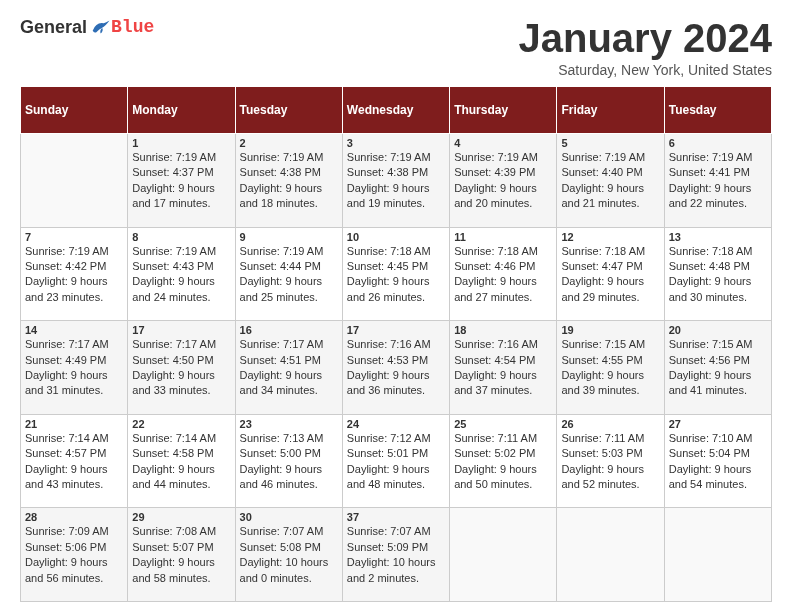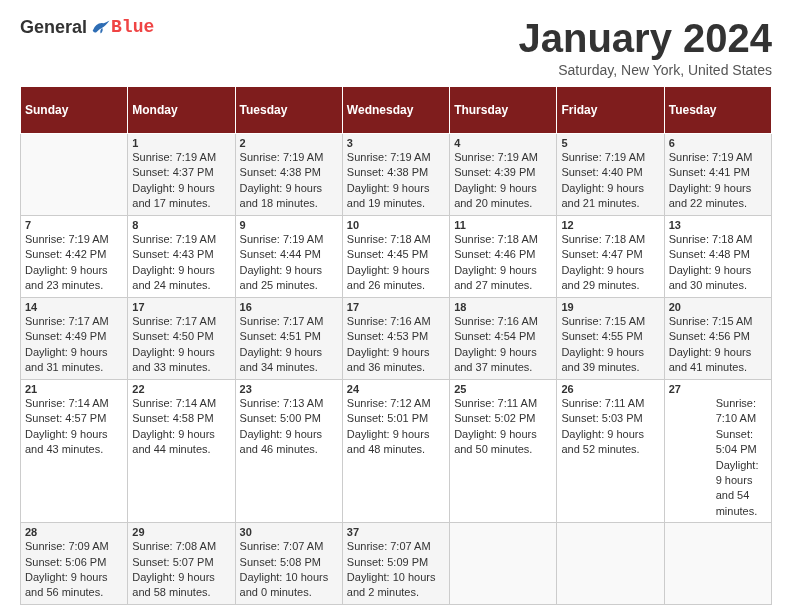--- a/index.html
+++ b/index.html
@@ -295,21 +295,21 @@
 Daylight: 9 hours and 50 minutes.</div>
           </td>
           <td>
             <span class="day-number">26</span>
             <div class="cell-info" style="white-space: pre-line;">Sunrise: 7:11 AM
 Sunset: 5:03 PM
 Daylight: 9 hours and 52 minutes.</div>
           </td>
           <td>
             <span class="day-number">27</span>
-            <div class="cell-info" style="white-space: pre-line; margin-left: 47px;">Sunrise: 7:10 AM
+            <div class="cell-info" style="white-space: pre-line;">Sunrise: 7:10 AM
 Sunset: 5:04 PM
 Daylight: 9 hours and 54 minutes.</div>
           </td>
         </tr>
         <tr>
           <td>
             <span class="day-number">28</span>
             <div class="cell-info" style="white-space: pre-line;">Sunrise: 7:09 AM
 Sunset: 5:06 PM
 Daylight: 9 hours and 56 minutes.</div>

